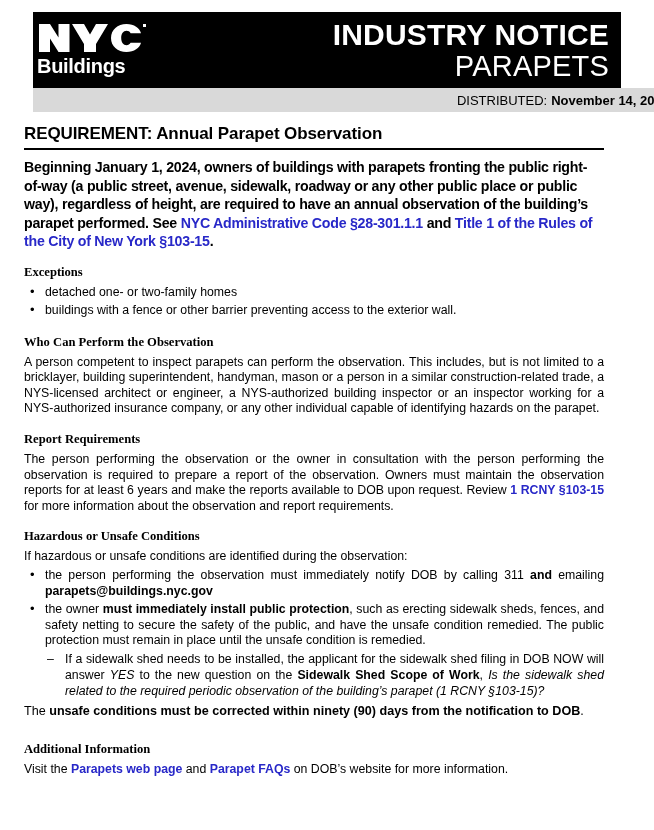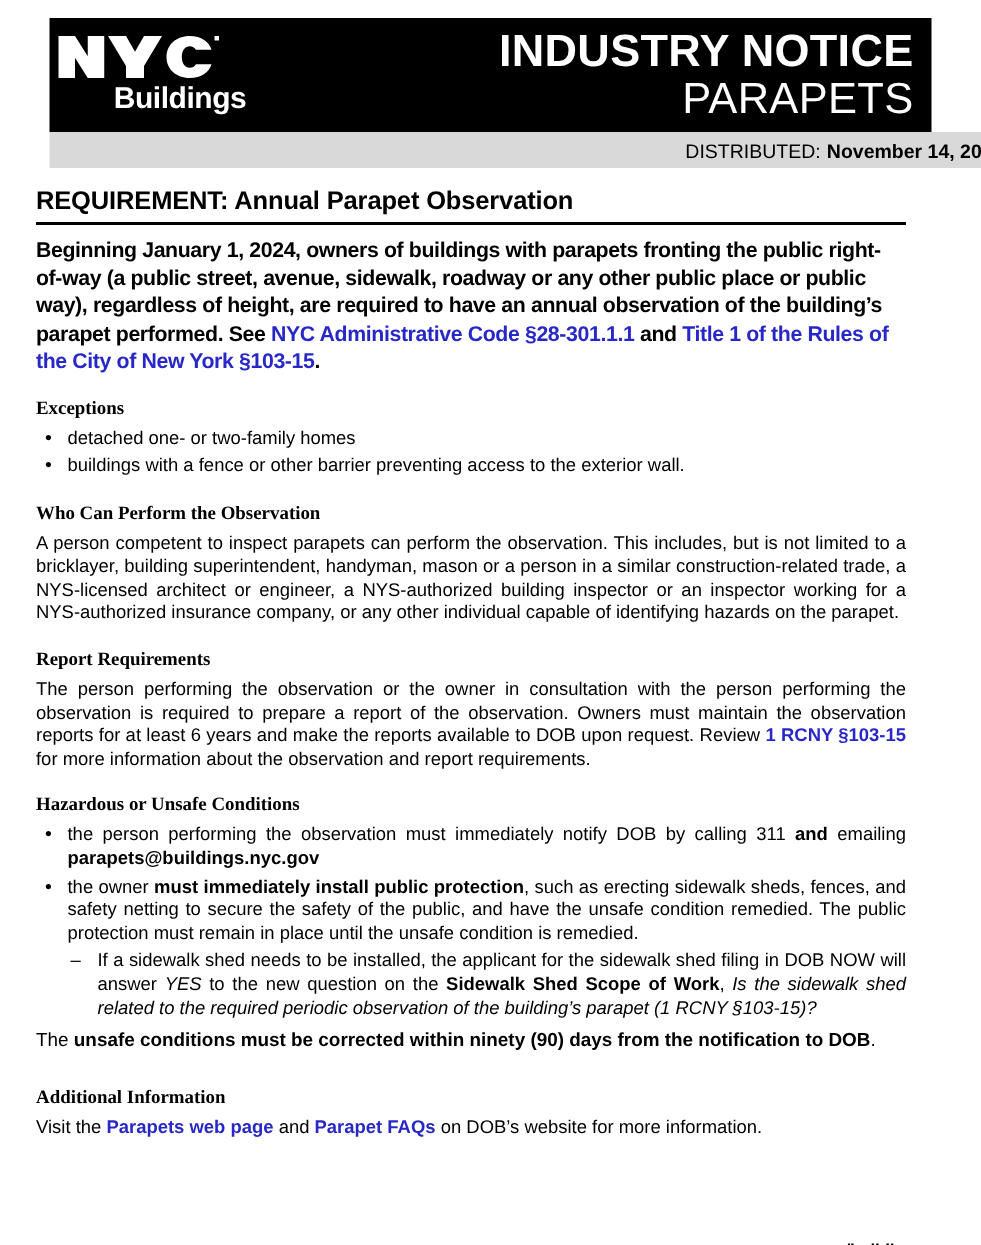--- a/index.html
+++ b/index.html
@@ -30,21 +30,20 @@
     height: 76px;
     background: #000000;
     display: flex;
     align-items: center;
   }
   .logo-block {
     width: 170px;
     padding-left: 4px;
     box-sizing: border-box;
     flex: 0 0 auto;
-    text-align: center;
   }
   .logo-nyc {
     display: block;
     width: 124px;
     height: 30px;
   }
   .logo-buildings {
     display: block;
     color: #ffffff;
     font-family: "Liberation Sans", sans-serif;
@@ -286,20 +285,21 @@
     <p class="para">A person competent to inspect parapets can perform the observation. This includes, but is not limited to a bricklayer, building superintendent, handyman, mason or a person in a similar construction-related trade, a NYS-licensed architect or engineer, a NYS-authorized building inspector or an inspector working for a NYS-authorized insurance company, or any other individual capable of identifying hazards on the parapet.</p>
 
     <div class="section-gap"></div>
 
     <h2 class="section">Report Requirements</h2>
     <p class="para"><span>The person performing the observation or the owner in consultation with the person performing the observation is required to prepare a report of the observation. Owners must maintain the observation reports for at least 6 years and make the reports available to DOB upon request. Review </span><a class="link b" href="#">1 RCNY §103-15</a><span> for more information about the observation and report requirements.</span></p>
 
     <div class="section-gap"></div>
 
     <h2 class="section">Hazardous or Unsafe Conditions</h2>
+    <p class="para-left">If hazardous or unsafe conditions are identified during the observation:</p>
     <ul class="bullets">
       <li class="justified"><span>the person performing the observation must immediately notify DOB by calling 311 </span><span class="b">and</span><span> emailing </span><span class="b">parapets@buildings.nyc.gov</span></li>
       <li class="justified"><span>the owner </span><span class="b">must immediately install public protection</span><span>, such as erecting sidewalk sheds, fences, and safety netting to secure the safety of the public, and have the unsafe condition remedied. The public protection must remain in place until the unsafe condition is remedied.</span>
         <ul class="subbullets">
           <li><span>If a sidewalk shed needs to be installed, the applicant for the sidewalk shed filing in DOB NOW will answer </span><span class="i">YES</span><span> to the new question on the </span><span class="b">Sidewalk Shed Scope of Work</span><span>, </span><span class="i">Is the sidewalk shed related to the required periodic observation of the building’s parapet (1 RCNY §103-15)?</span></li>
         </ul>
       </li>
     </ul>
     <p class="bold-note"><span>The </span><span class="b">unsafe conditions must be corrected within ninety (90) days from the notification to DOB</span><span>.</span></p>
 

